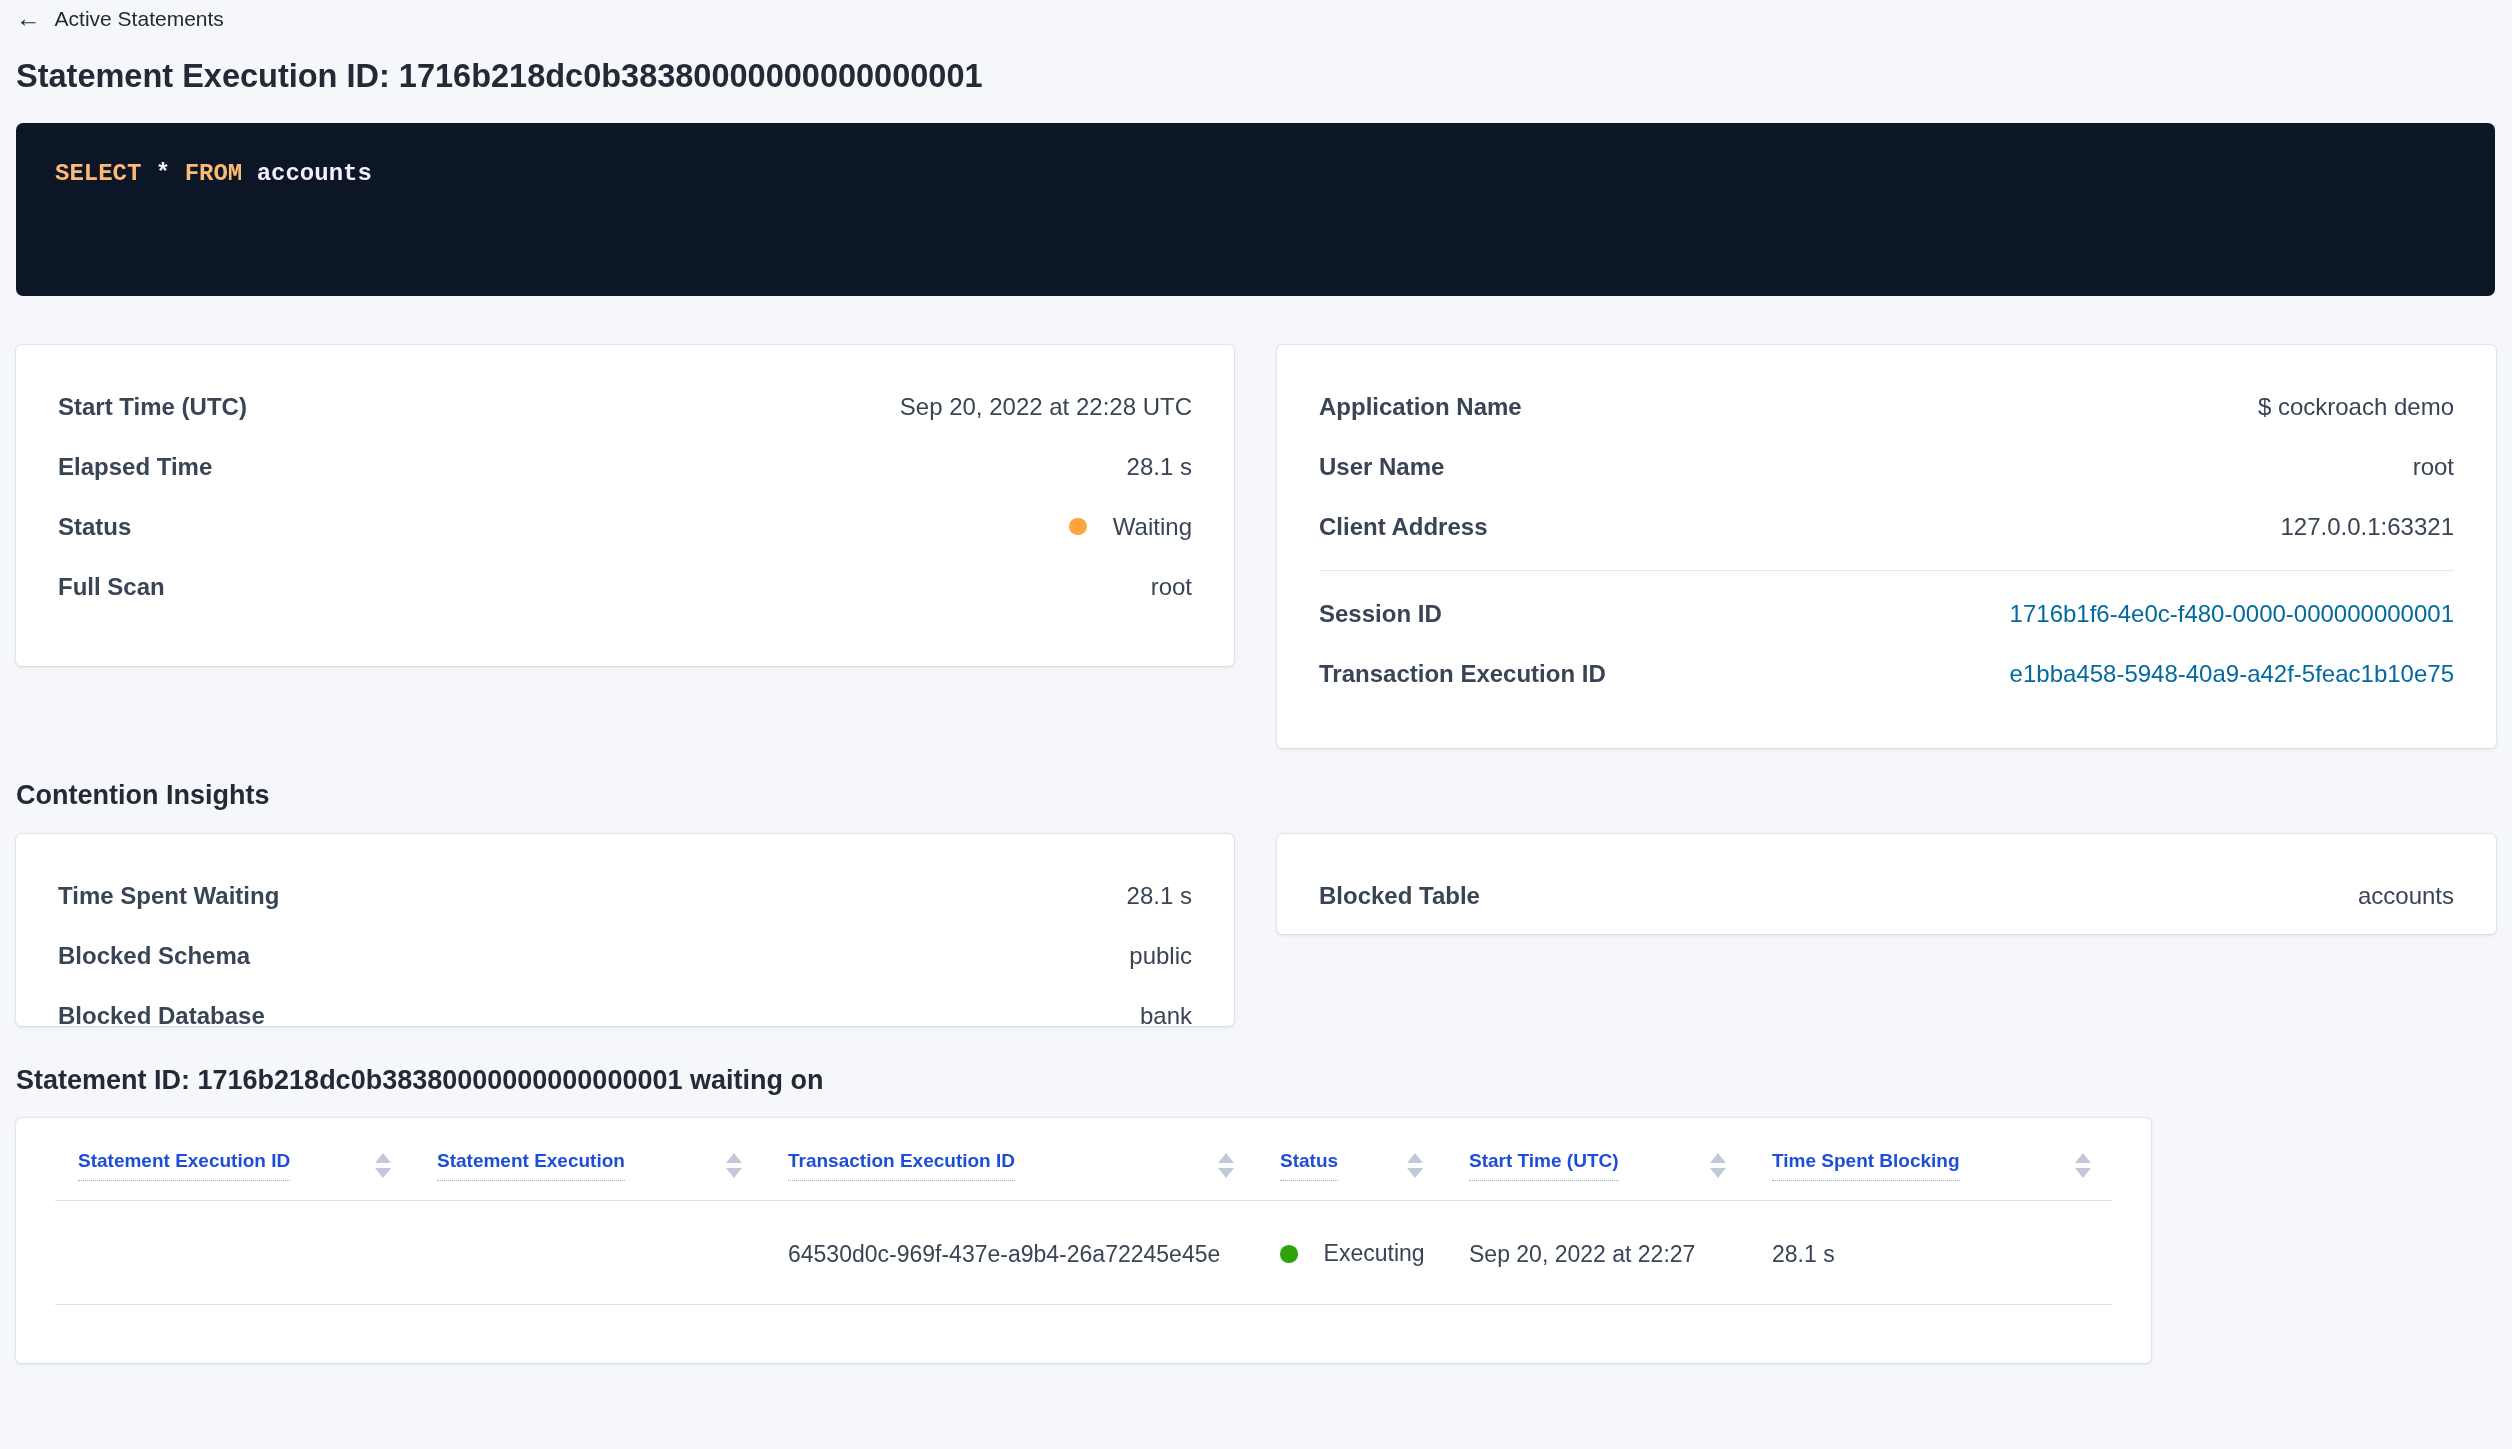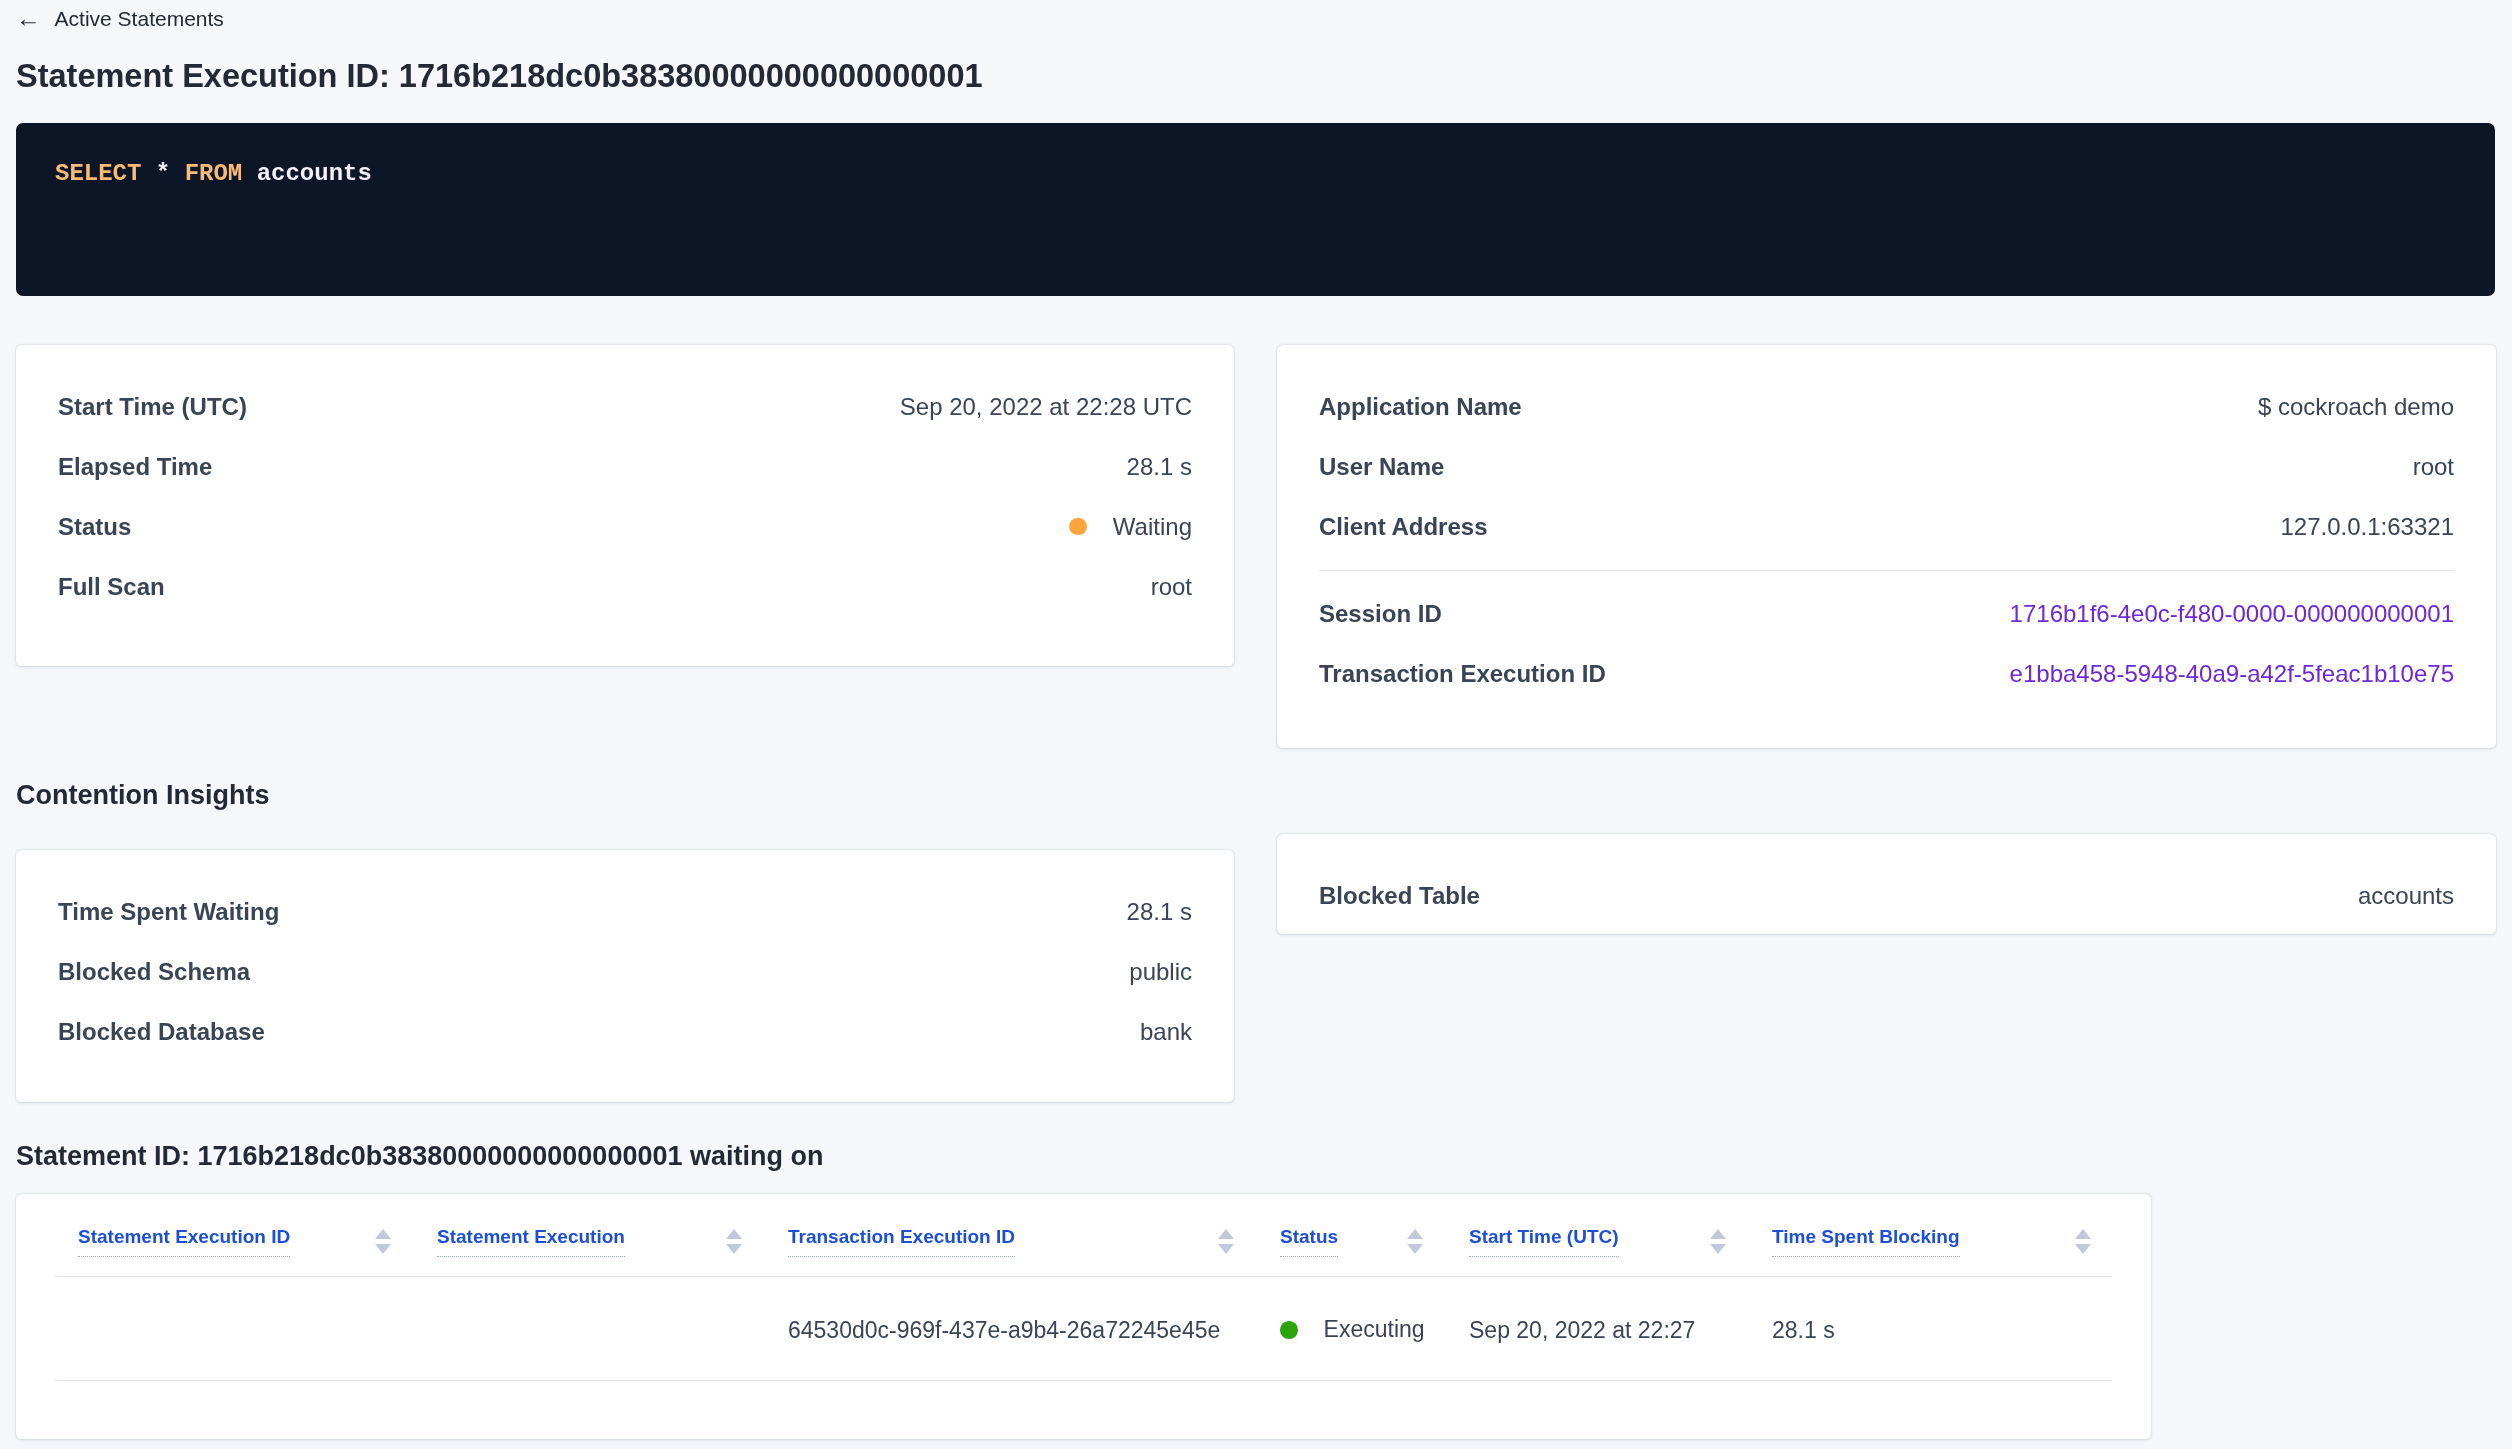--- a/index.html
+++ b/index.html
@@ -38,30 +38,30 @@
 
   
   .cards-row { display: flex; gap: 43px; align-items: flex-start; }
   .row-1 { margin-top: 49px; }
   .card {
     background: #ffffff; border-radius: 5.3px;
     box-shadow: 0 0 1.8px rgba(67,90,111,.35), 0 1.8px 3.5px rgba(67,90,111,.08);
   }
   .card-overview  { width: 1218px; height: 321px; padding: 32px 42px; }
   .card-session   { width: 1219px; height: 403px; padding: 32px 42px; }
-  .card-waiting   { width: 1218px; height: 252px; padding: 32px 42px; margin-top: 16px; }
+  .card-waiting   { width: 1218px; height: 192px; padding: 32px 42px; }
   .card-blocked   { width: 1219px; height: 100px; padding: 32px 42px; }
 
   .kv-row {
     height: 60px; display: flex; align-items: center;
     justify-content: space-between; font-size: 24px;
   }
   .kv-label { font-weight: 700; color: #394455; }
   .kv-value { color: #394455; text-align: right; }
-  .kv-value a, a.id-link { color: #6d28d9; text-decoration: none; cursor: pointer; }
+  .kv-value a, a.id-link { color: #0369a1; text-decoration: none; cursor: pointer; }
   .divider { border-top: 0.9px solid #e3e8f0; margin: 13px 0; }
 
   .status-inline { display: inline-flex; align-items: center; gap: 26px; }
   .dot { width: 17.6px; height: 17.6px; border-radius: 50%; flex: none; background: #999; }
 
   
   .section-heading { font-size: 27px; font-weight: 700; color: #242a35; }
   .h-contention { margin-top: 32.5px; }
   .row-2 { margin-top: 23px; }
   .h-waiting { margin-top: 39px; }

